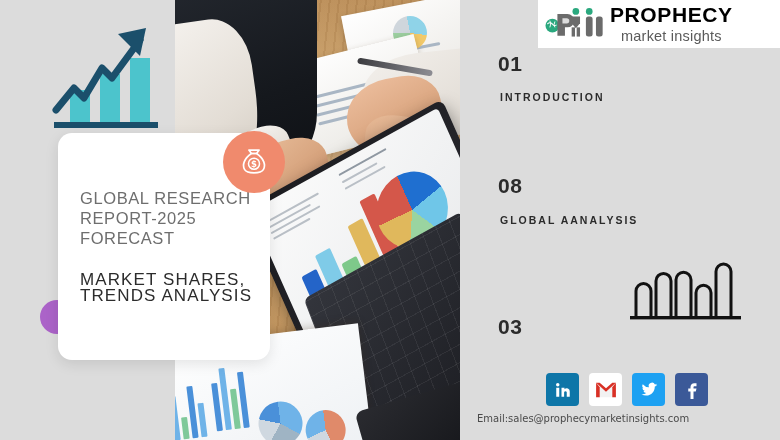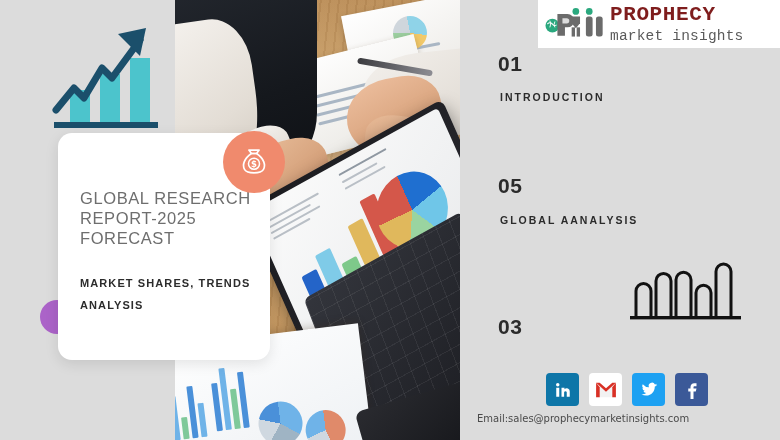--- a/index.html
+++ b/index.html
@@ -109,33 +109,33 @@
   .purple-dot{position:absolute;left:40px;top:300px;width:34px;height:34px;
     border-radius:50%;background:#a濃;}
   .purple-dot{background:#ab63c8;}
   .card{position:absolute;left:58px;top:133px;width:212px;height:227px;
     background:#ffffff;border-radius:14px;
     box-shadow:0 4px 14px rgba(0,0,0,.10);}
   .card-title{position:absolute;left:80px;top:188px;width:186px;
     font-size:16.5px;line-height:20px;letter-spacing:.6px;color:#6e6e6e;
     font-weight:400;}
   .card-sub{position:absolute;left:80px;top:272px;width:180px;
-    font-size:11px;line-height:22px;letter-spacing:1.1px;color:#2c2c2c;
-    font-weight:700;}
+    font-size:17px;line-height:16px;letter-spacing:1.1px;color:#2c2c2c;
+    font-weight:400;}
   .money-badge{position:absolute;left:223px;top:131px;width:62px;height:62px;
     border-radius:50%;background:#f08a6d;display:flex;align-items:center;justify-content:center;}
 
   
   .logo-box{position:absolute;left:538px;top:0;width:242px;height:48px;
     background:#ffffff;display:flex;align-items:center;padding-left:6px;box-sizing:border-box;}
   .logo-text{margin-left:4px;line-height:1;}
-  .logo-p{font-size:21px;font-weight:700;color:#7f1d1d;letter-spacing:.6px;
-    font-family:Liberation Mono, monospace;}
+  .logo-p{font-size:21px;font-weight:700;color:#000000;letter-spacing:.6px;
+    font-family:Liberation Sans, sans-serif;}
   .logo-m{font-size:14.5px;font-weight:400;color:#5a5a5a;letter-spacing:.2px;
-    font-family:Liberation Mono, monospace;margin-top:4px;text-align:center;}
+    font-family:Liberation Sans, sans-serif;margin-top:4px;text-align:center;}
 
   .num{position:absolute;font-size:21px;font-weight:700;color:#2b2b2b;letter-spacing:.5px;text-align:right;}
   .lbl{position:absolute;font-size:10.5px;font-weight:700;color:#2b2b2b;letter-spacing:2.0px;}
 
   .chart-icon{position:absolute;left:628px;top:260px;width:115px;height:62px;}
 
   .social{position:absolute;left:546px;top:373px;display:flex;gap:10px;}
   .sicon{width:33px;height:33px;border-radius:4px;display:flex;
     align-items:center;justify-content:center;color:#fff;font-weight:700;}
   .email{position:absolute;left:477px;top:413px;font-size:10px;color:#4a4a4a;
@@ -259,21 +259,21 @@
     </svg>
     <div class="logo-text">
       <div class="logo-p">PROPHECY</div>
       <div class="logo-m">market insights</div>
     </div>
   </div>
 
   <div class="num" style="left:498px;top:52px;">01</div>
   <div class="lbl" style="left:500px;top:91px;">INTRODUCTION</div>
 
-  <div class="num" style="left:498px;top:174px;">05</div>
+  <div class="num" style="left:498px;top:174px;">08</div>
   <div class="lbl" style="left:500px;top:214px;">GLOBAL AANALYSIS</div>
 
   <div class="num" style="left:498px;top:297px;margin-top:18px;">03</div>
 
   <div class="chart-icon">
     <svg viewBox="0 0 115 62" width="115" height="62" id="bar-icon-svg">
         <path d="M8 56 L8 31 A7.5 7.5 0 0 1 23 31 L23 56" fill="none" stroke="#111" stroke-width="3"></path>
         <path d="M28 56 L28 20.954545454545453 A7.5 7.5 0 0 1 43 20.954545454545453 L43 56" fill="none" stroke="#111" stroke-width="3"></path>
         <path d="M48 56 L48 19.772727272727273 A7.5 7.5 0 0 1 63 19.772727272727273 L63 56" fill="none" stroke="#111" stroke-width="3"></path>
         <path d="M68 56 L68 32.772727272727266 A7.5 7.5 0 0 1 83 32.772727272727266 L83 56" fill="none" stroke="#111" stroke-width="3"></path>

